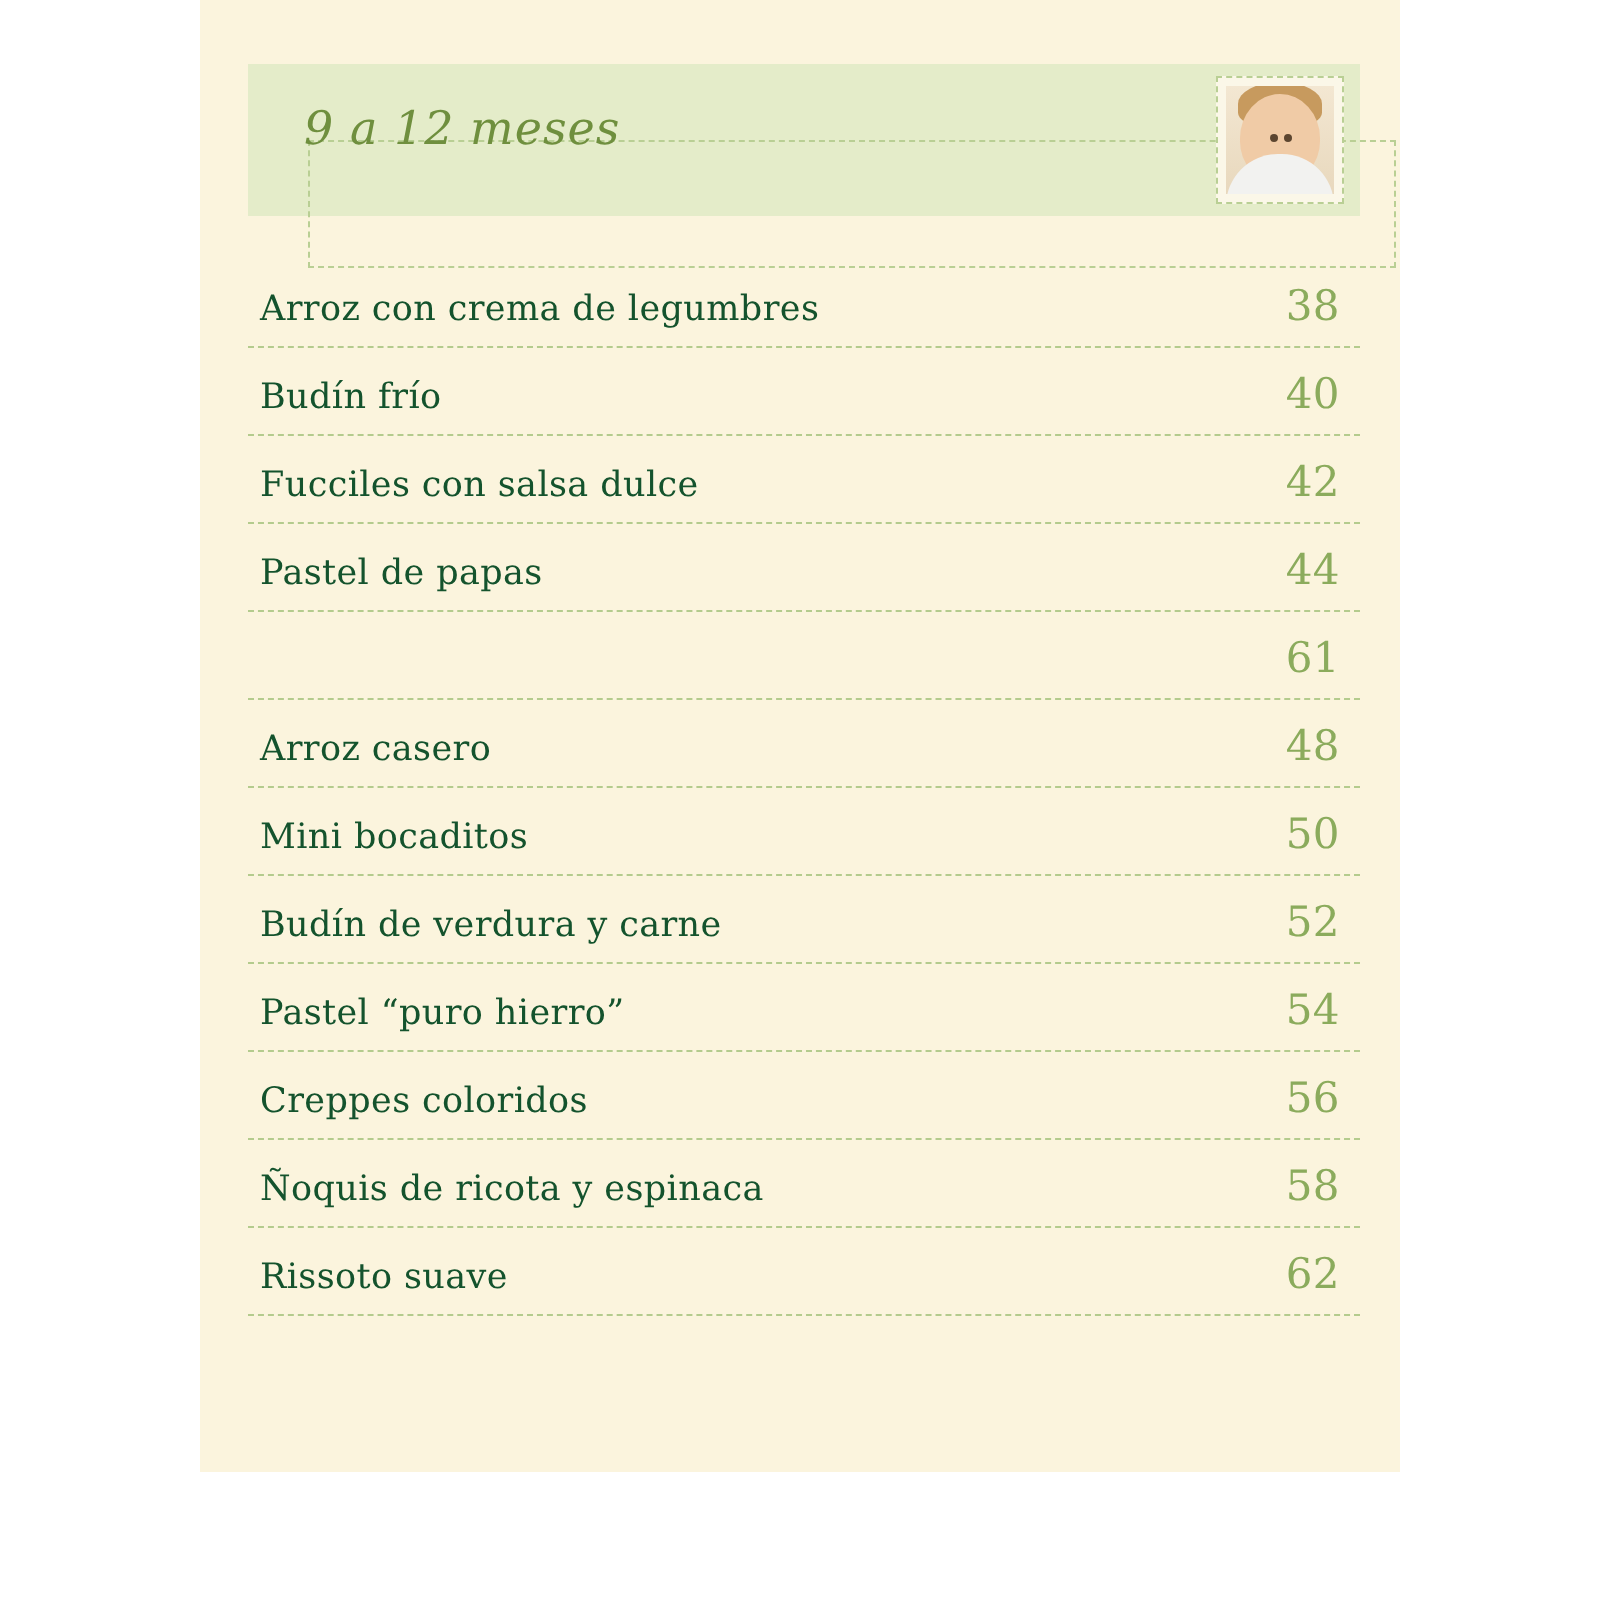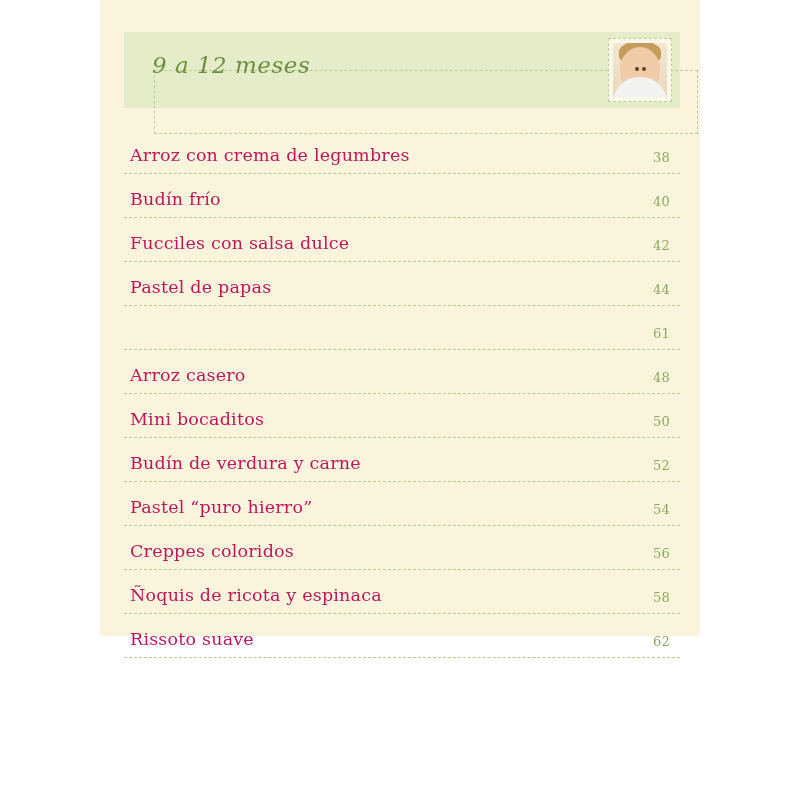--- a/index.html
+++ b/index.html
@@ -11,21 +11,21 @@
     height: 800px;
     background: #ffffff;
     font-family: "Liberation Serif", serif;
     overflow: hidden;
   }
   .page {
     position: absolute;
     left: 100px;
     top: 0px;
     width: 600px;
-    height: 636px;
+    height: 736px;
     background: #fbf4dd;
   }
   .header-band {
     position: absolute;
     left: 24px;
     top: 32px;
     width: 556px;
     height: 76px;
     background: #e4ecc9;
     box-sizing: border-box;
@@ -123,30 +123,30 @@
   }
   .toc-row:last-child {
     border-bottom: 1px dashed #b4cb8d;
   }
   .toc-title {
     position: absolute;
     left: 6px;
     bottom: 8px;
     font-family: "DejaVu Serif", serif;
     font-size: 17.5px;
-    color: #be185d;
+    color: #14532d;
     letter-spacing: 0.2px;
     white-space: nowrap;
   }
   .toc-page {
     position: absolute;
     right: 10px;
     bottom: 8px;
     font-family: "DejaVu Serif", serif;
-    font-size: 13px;
+    font-size: 21px;
     color: #8bab5c;
     letter-spacing: 0.2px;
   }
 </style>
 </head>
 <body>
 
 <div class="page">
 
   <div class="header-band">

